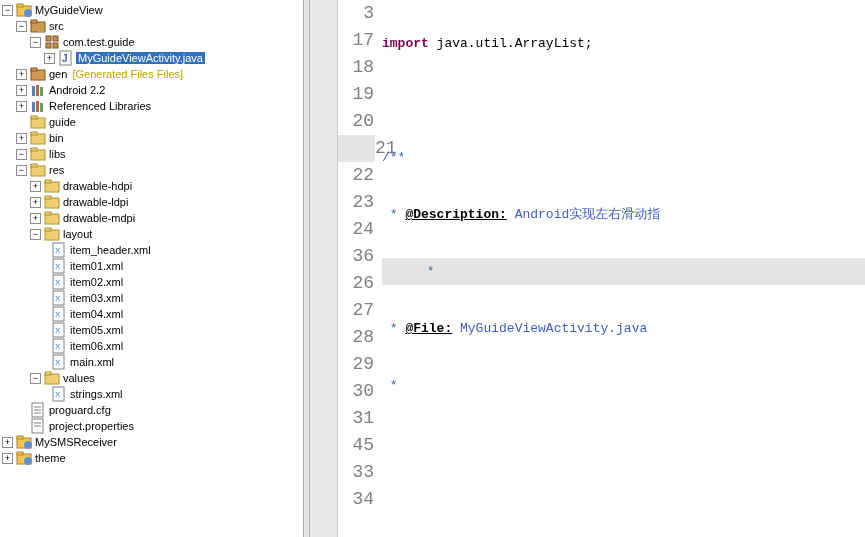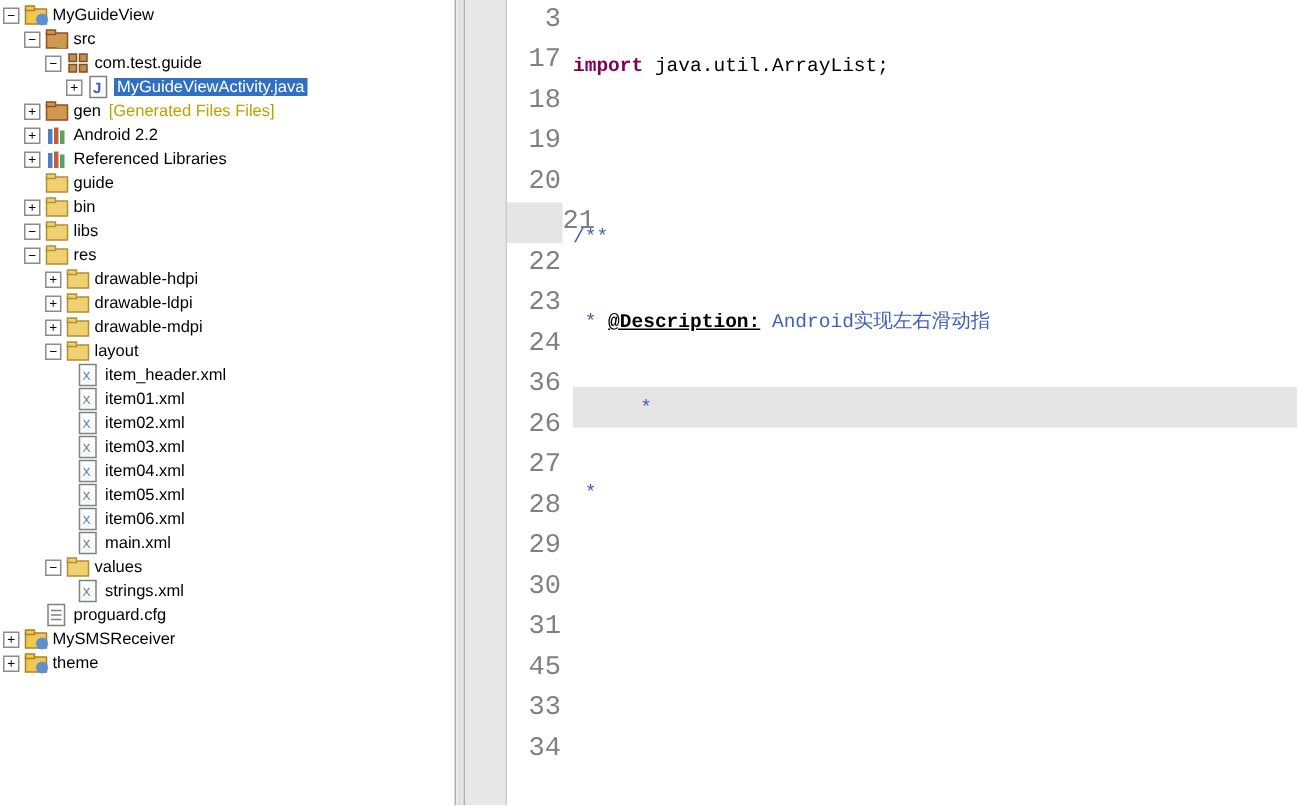--- a/index.html
+++ b/index.html
@@ -340,20 +340,32 @@
         <svg width="16" height="16">
           <rect x="2" y="1" width="11" height="14" fill="#fff" stroke="#808080"></rect>
           <line x1="4" y1="5" x2="11" y2="5" stroke="#808080"></line>
           <line x1="4" y1="8" x2="11" y2="8" stroke="#808080"></line>
           <line x1="4" y1="11" x2="11" y2="11" stroke="#808080"></line>
         </svg>
       </span>
       <span class="tree-label">proguard.cfg</span>
     </div>
   <div class="tree-item">
+      <span class="spacer"></span>
+      <span class="spacer"></span>
+      <span class="icon">
+        <svg width="16" height="16">
+          <rect x="2" y="1" width="11" height="14" fill="#fff" stroke="#808080"></rect>
+          <line x1="4" y1="5" x2="11" y2="5" stroke="#808080"></line>
+          <line x1="4" y1="8" x2="11" y2="8" stroke="#808080"></line>
+        </svg>
+      </span>
+      <span class="tree-label">project.properties</span>
+    </div>
+  <div class="tree-item">
       <span class="expander">+</span>
       <span class="icon">
         <svg width="16" height="16">
           <rect x="1" y="4" width="14" height="10" fill="#f0c850" stroke="#b08020"></rect>
           <rect x="1" y="2" width="6" height="3" fill="#f0c850" stroke="#b08020"></rect>
           <circle cx="12" cy="11" r="4" fill="#6090d0"></circle>
         </svg>
       </span>
       <span class="tree-label">MySMSReceiver</span>
     </div>
@@ -394,20 +406,21 @@
     <div class="line-row">45</div>
     <div class="line-row">33</div>
     <div class="line-row">34</div>
   </div>
   <div class="code">
     <div class="line-row"><span class="kw">import</span><span class="normal"> java.util.ArrayList;</span></div>
     <div class="line-row"></div>
     <div class="line-row"><span class="comment">/**</span></div>
     <div class="line-row"><span class="comment"> * </span><span class="tag link">@Description:</span><span class="comment"> Android实现左右滑动指</span></div>
     <div class="line-row highlight"><span class="comment"> * </span></div>
+    <div class="line-row"><span class="comment"> * </span><span class="tag link">@File:</span><span class="comment"> MyGuideViewActivity.java</span></div>
     <div class="line-row"><span class="comment"> * </span></div>
     
     
     
     
     
     
     
     
     

